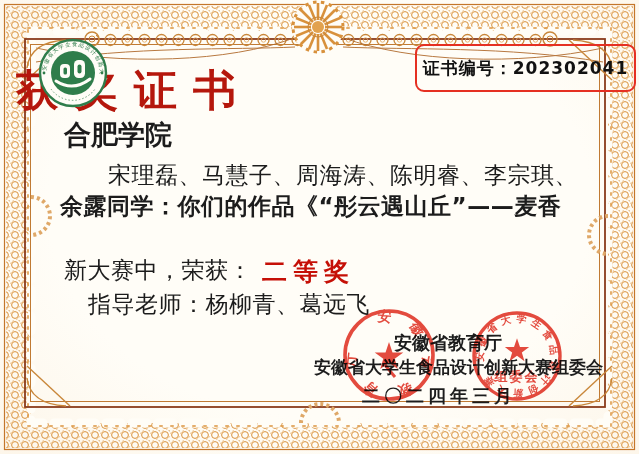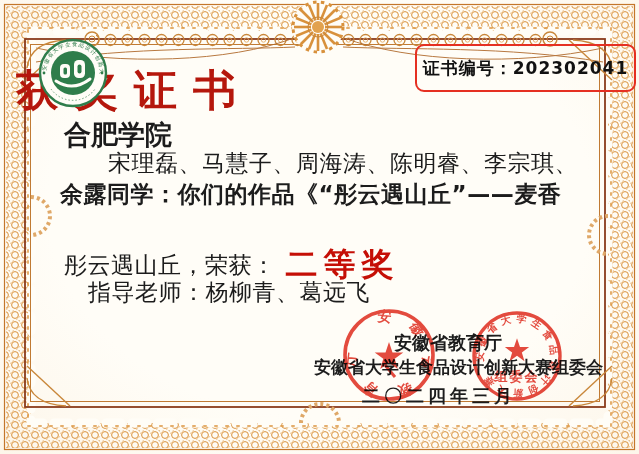--- a/index.html
+++ b/index.html
@@ -22,27 +22,27 @@
     box-sizing:border-box;z-index:6;text-align:right;
   }
   .cert-no{font-size:17px;font-weight:600;letter-spacing:1px;color:#111;}
   .title{
     left:0;right:0;top:62px;
     font-family:"DejaVu Serif","Liberation Serif",serif;
     font-size:43px;font-weight:bold;color:#b5170c;
     letter-spacing:16px;text-indent:16px;
   }
   .recipient{left:64px;top:117px;font-size:27px;font-weight:600;}
-  .bline{font-size:23px;letter-spacing:.5px;font-weight:500;}
+  .bline{font-size:23px;letter-spacing:.5px;font-weight:500;margin-top:12px;}
   .l-names{left:108px;top:148px;}
   .l-2{left:60px;top:179px;font-weight:bold;}
   .l-3{left:55px;top:211px;}
   .l-4{left:64px;top:243px;}
   .award{
-    font-size:32px;font-weight:bold;color:#c50f06;
+    font-size:25px;font-weight:bold;color:#c50f06;
     letter-spacing:6px;margin-left:10px;vertical-align:-2px;
   }
   .l-adv{left:88px;top:277px;}
   .l-close{left:92px;top:306px;}
   .sig{font-weight:600;}
   .issuer1{left:394px;top:331px;font-size:18px;}
   .issuer2{left:314px;top:356px;font-size:17px;}
   .dateline{left:362px;top:384px;font-size:18px;letter-spacing:4px;}
   .logo{position:absolute;left:37px;top:37px;z-index:4;}
   .seal{position:absolute;z-index:5;mix-blend-mode:multiply;opacity:.9;}
@@ -179,21 +179,21 @@
 
   <div class="content">
 
     <div class="abs title">获奖证书</div>
 
     <div class="abs recipient">合肥学院</div>
 
     <div class="abs bline l-names">宋理磊、马慧子、周海涛、陈明睿、李宗琪、</div>
     <div class="abs bline l-2">余露同学：你们的作品《“彤云遇山丘”——麦香</div>
     <div class="abs bline l-4">
-      <span>彤云遇山丘，荣获：</span><span class="award">二等奖</span>
+      <span>新大赛中，荣获：</span><span class="award">二等奖</span>
     </div>
     <div class="abs bline l-adv">指导老师：杨柳青、葛远飞</div>
 
     <div class="abs sig issuer1">安徽省教育厅</div>
     <div class="abs sig issuer2">安徽省大学生食品设计创新大赛组委会</div>
     <div class="abs sig dateline">二〇二四年三月</div>
   </div>
 
   <div class="abs cert-no-box">
     <span class="cert-no"><span>证书编号：</span><span>202302041</span></span>

